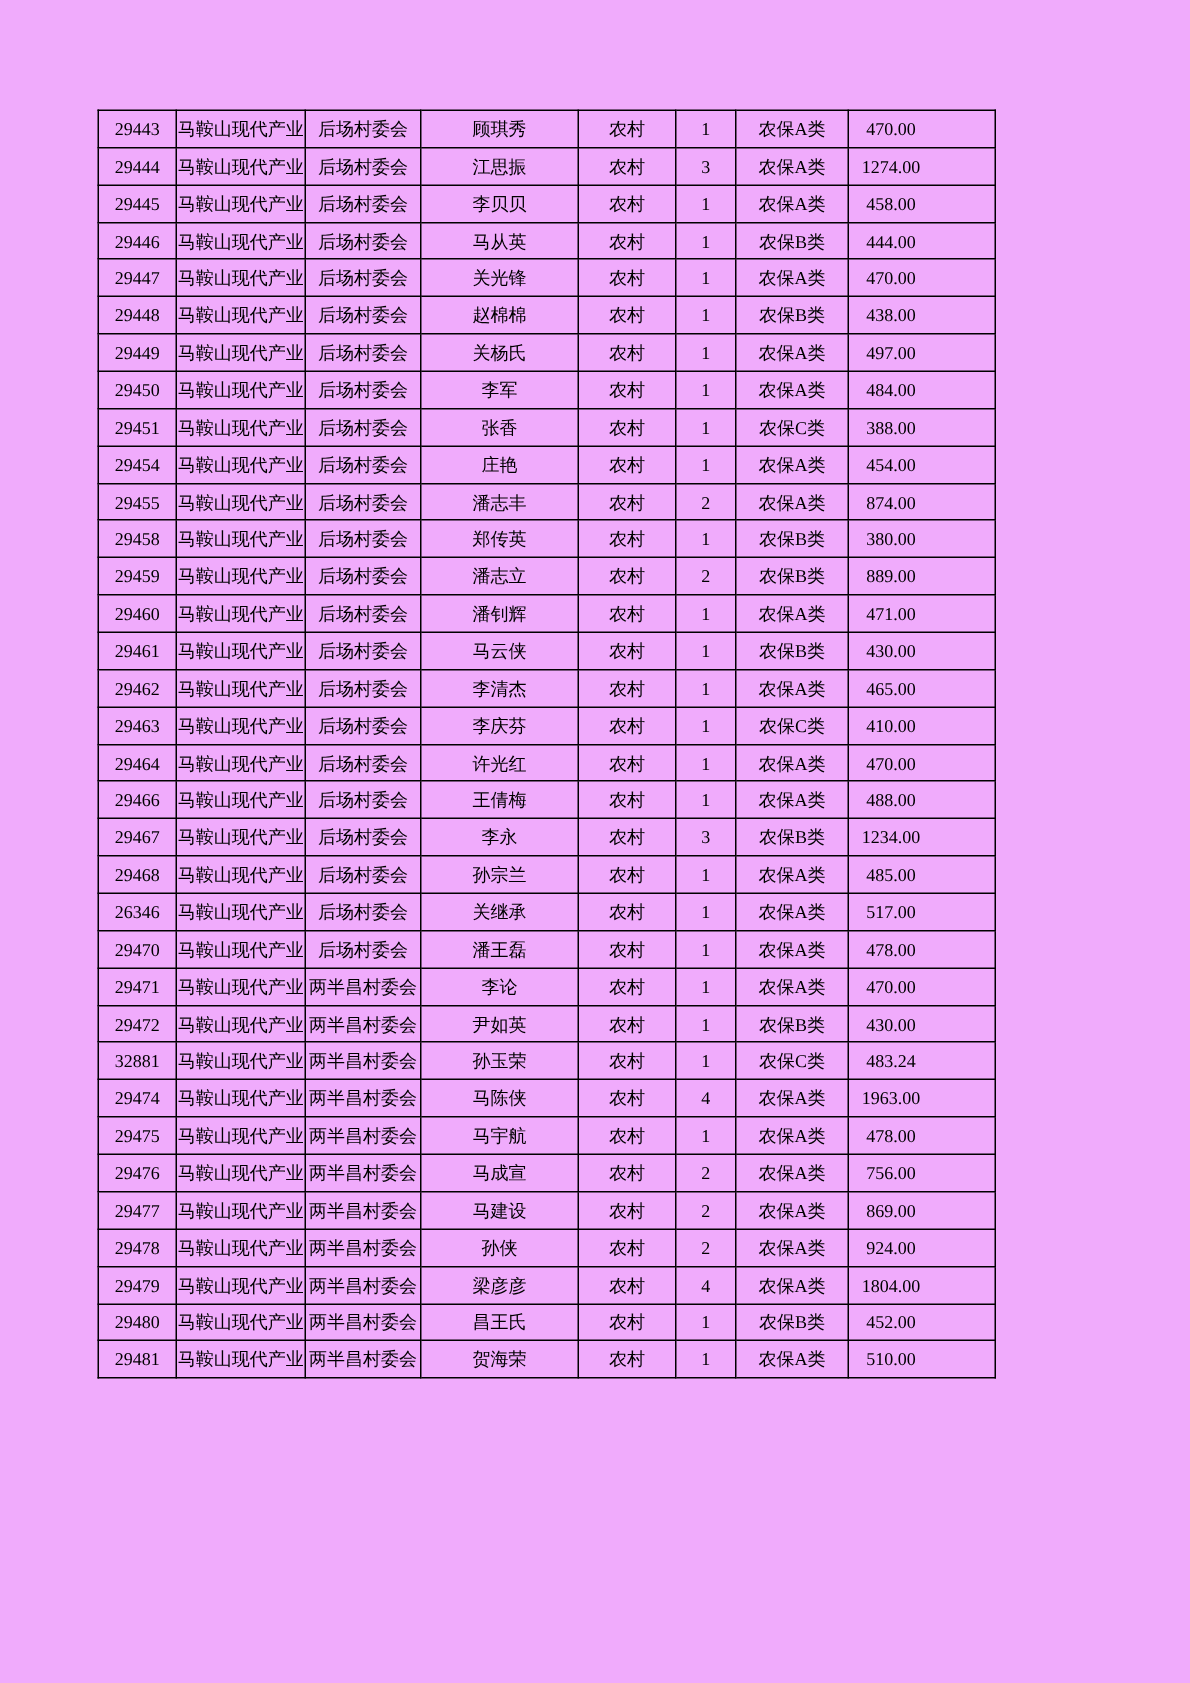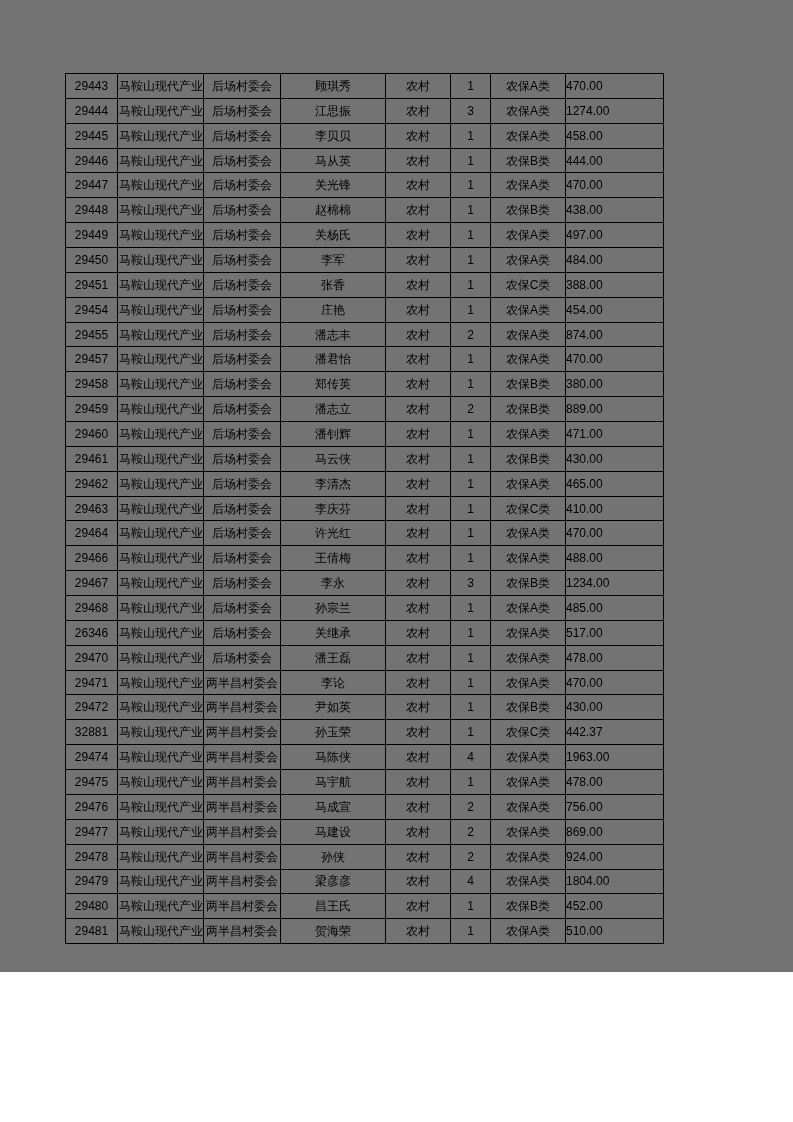--- a/index.html
+++ b/index.html
@@ -3,23 +3,23 @@
 <meta charset="utf-8">
 <style>
   html, body {
     margin: 0;
     padding: 0;
     background: #ffffff;
   }
   .page {
     position: relative;
     width: 793px;
-    height: 972px;
-    background: #737373;
-    font-family: Liberation Sans, sans-serif;
+    height: 1122px;
+    background: #f0abfc;
+    font-family: Liberation Serif, serif;
     overflow: hidden;
   }
   table.data-table {
     position: absolute;
     left: 65px;
     top: 73px;
     width: 598px;
     border-collapse: collapse;
     table-layout: fixed;
   }
@@ -30,26 +30,25 @@
     color: #000000;
     text-align: center;
     vertical-align: middle;
     padding: 0;
     height: 23.87px;
     overflow: hidden;
     white-space: nowrap;
   }
   
   table.data-table td.col-7 {
-    text-align: left;
+    text-align: center;
     padding-right: 41px;
   }
   table.data-table td.col-1 {
     letter-spacing: 0px;
-    text-align: right;
   }
 </style>
 </head>
 <body>
 
 <div class="page">
   <table class="data-table">
     <colgroup>
         <col style="width: 52px;">
         <col style="width: 86px;">
@@ -165,30 +164,20 @@
           <td class="col-0">29455</td>
           <td class="col-1">马鞍山现代产业</td>
           <td class="col-2">后场村委会</td>
           <td class="col-3">潘志丰</td>
           <td class="col-4">农村</td>
           <td class="col-5">2</td>
           <td class="col-6">农保A类</td>
           <td class="col-7">874.00</td>
         </tr>
         <tr>
-          <td class="col-0">29457</td>
-          <td class="col-1">马鞍山现代产业</td>
-          <td class="col-2">后场村委会</td>
-          <td class="col-3">潘君怡</td>
-          <td class="col-4">农村</td>
-          <td class="col-5">1</td>
-          <td class="col-6">农保A类</td>
-          <td class="col-7">470.00</td>
-        </tr>
-        <tr>
           <td class="col-0">29458</td>
           <td class="col-1">马鞍山现代产业</td>
           <td class="col-2">后场村委会</td>
           <td class="col-3">郑传英</td>
           <td class="col-4">农村</td>
           <td class="col-5">1</td>
           <td class="col-6">农保B类</td>
           <td class="col-7">380.00</td>
         </tr>
         <tr>
@@ -322,21 +311,21 @@
           <td class="col-7">430.00</td>
         </tr>
         <tr>
           <td class="col-0">32881</td>
           <td class="col-1">马鞍山现代产业</td>
           <td class="col-2">两半昌村委会</td>
           <td class="col-3">孙玉荣</td>
           <td class="col-4">农村</td>
           <td class="col-5">1</td>
           <td class="col-6">农保C类</td>
-          <td class="col-7">442.37</td>
+          <td class="col-7">483.24</td>
         </tr>
         <tr>
           <td class="col-0">29474</td>
           <td class="col-1">马鞍山现代产业</td>
           <td class="col-2">两半昌村委会</td>
           <td class="col-3">马陈侠</td>
           <td class="col-4">农村</td>
           <td class="col-5">4</td>
           <td class="col-6">农保A类</td>
           <td class="col-7">1963.00</td>

